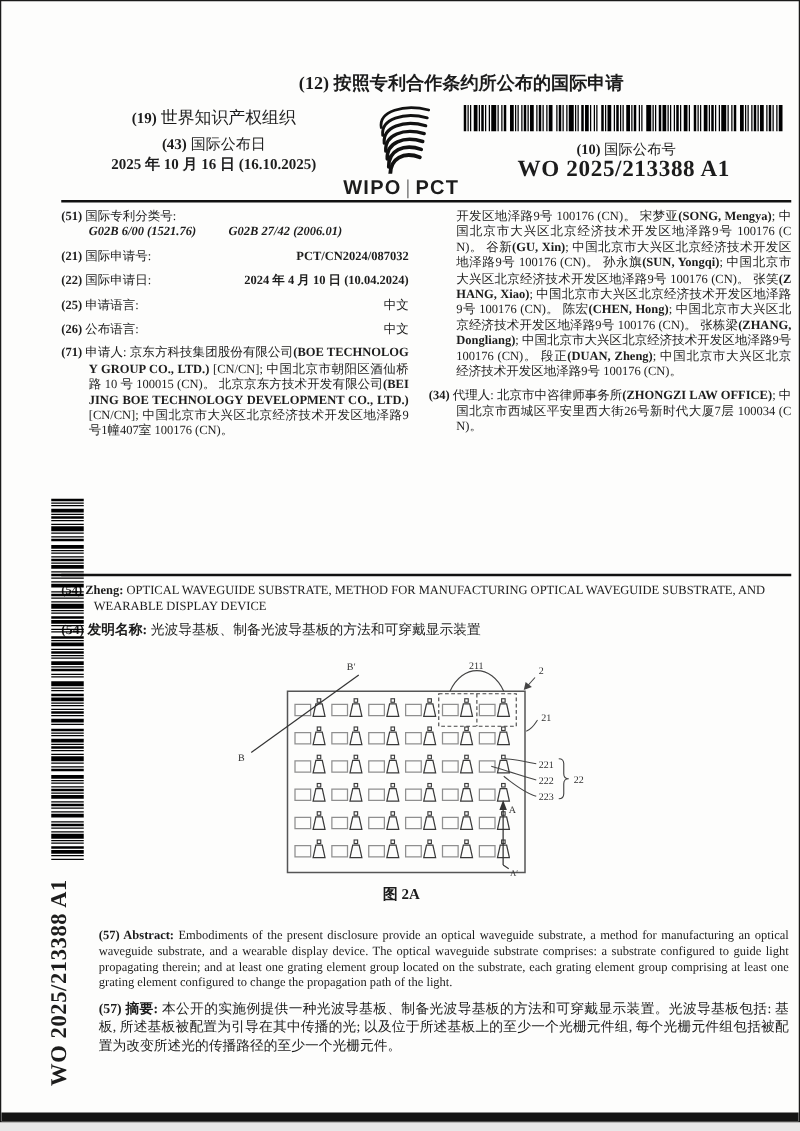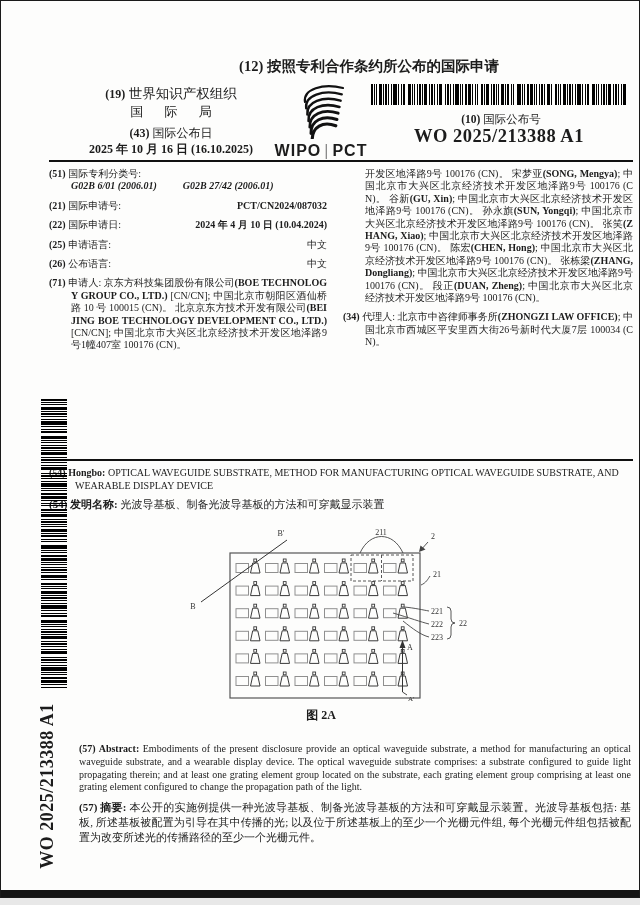--- a/index.html
+++ b/index.html
@@ -58,21 +58,20 @@
 </style>
 </head>
 <body>
 
 <div class="page">
 
   <div class="abs line12">(12) 按照专利合作条约所公布的国际申请</div>
 
   <div class="abs org-block">
     <div class="org-name"><span class="org-num">(19)</span> <span>世界知识产权组织</span></div>
-    <div class="org-bureau">国 际 局</div>
     <div class="pubdate-label"><span class="b">(43)</span> <span>国际公布日</span></div>
     <div class="pubdate">2025 年 10 月 16 日 (16.10.2025)</div>
   </div>
 
   <div class="abs logo-wrap">
     <svg id="wipo-logo" width="64" height="56" viewBox="0 0 64 56">
         <path d="M 54 5 C 34 0, 14 6, 16 19" fill="none" stroke="#111" stroke-width="2.20" stroke-linecap="round"></path>
         <path d="M 52.8 11.3 C 34 6.300000000000001, 15.5 12.3, 17.2 25.3" fill="none" stroke="#111" stroke-width="2.35" stroke-linecap="round"></path>
         <path d="M 51.6 17.6 C 34 12.600000000000001, 17 18.6, 18.4 31.6" fill="none" stroke="#111" stroke-width="2.50" stroke-linecap="round"></path>
         <path d="M 50.4 23.9 C 34 18.9, 18.5 24.9, 19.6 37.9" fill="none" stroke="#111" stroke-width="2.65" stroke-linecap="round"></path>
@@ -173,21 +172,21 @@
     </div>
   <div class="abs pubno-label"><span class="b">(10)</span> <span>国际公布号</span></div>
   <div class="abs pubno">WO 2025/213388 A1</div>
 
   <div class="abs rule rule1"></div>
 
   <div class="abs col col-left">
     <div class="entry">
       <div><span class="b">(51)</span> <span>国际专利分类号:</span></div>
       <div class="ipc-codes">
-        <span class="bi">G02B 6/01 (2006.01)</span>
+        <span class="bi">G02B 6/00 (1521.76)</span>
         <span class="bi">G02B 27/42 (2006.01)</span>
       </div>
     </div>
     <div class="entry kv">
       <span><span class="b">(21)</span> <span>国际申请号:</span></span>
       <span class="b">PCT/CN2024/087032</span>
     </div>
     <div class="entry kv">
       <span><span class="b">(22)</span> <span>国际申请日:</span></span>
       <span class="b">2024 年 4 月 10 日 (10.04.2024)</span>
@@ -203,21 +202,21 @@
     <div class="entry hang"><span class="b">(71)</span> <span>申请人: 京东方科技集团股份有限公司<b>(BOE TECHNOLOGY GROUP CO., LTD.)</b> [CN/CN]; 中国北京市朝阳区酒仙桥路 10 号 100015 (CN)。 北京京东方技术开发有限公司<b>(BEIJING BOE TECHNOLOGY DEVELOPMENT CO., LTD.)</b> [CN/CN]; 中国北京市大兴区北京经济技术开发区地泽路9号1幢407室 100176 (CN)。</span></div>
   </div>
 
   <div class="abs col col-right">
     <div class="entry" style="padding-left:22px;"><span>开发区地泽路9号 100176 (CN)。 宋梦亚<b>(SONG, Mengya)</b>; 中国北京市大兴区北京经济技术开发区地泽路9号 100176 (CN)。 谷新<b>(GU, Xin)</b>; 中国北京市大兴区北京经济技术开发区地泽路9号 100176 (CN)。 孙永旗<b>(SUN, Yongqi)</b>; 中国北京市大兴区北京经济技术开发区地泽路9号 100176 (CN)。 张笑<b>(ZHANG, Xiao)</b>; 中国北京市大兴区北京经济技术开发区地泽路9号 100176 (CN)。 陈宏<b>(CHEN, Hong)</b>; 中国北京市大兴区北京经济技术开发区地泽路9号 100176 (CN)。 张栋梁<b>(ZHANG, Dongliang)</b>; 中国北京市大兴区北京经济技术开发区地泽路9号 100176 (CN)。 段正<b>(DUAN, Zheng)</b>; 中国北京市大兴区北京经济技术开发区地泽路9号 100176 (CN)。</span></div>
     <div class="entry hang"><span class="b">(34)</span> <span>代理人: 北京市中咨律师事务所<b>(ZHONGZI LAW OFFICE)</b>; 中国北京市西城区平安里西大街26号新时代大厦7层 100034 (CN)。</span></div>
   </div>
 
   <div class="abs rule rule2"></div>
 
-  <div class="abs title-en"><span class="b"><span>(54)</span> <span>Hongbo:</span></span><span> OPTICAL WAVEGUIDE SUBSTRATE, METHOD FOR MANUFACTURING OPTICAL WAVEGUIDE SUBSTRATE, AND WEARABLE DISPLAY DEVICE</span></div>
+  <div class="abs title-en"><span class="b"><span>(54)</span> <span>Zheng:</span></span><span> OPTICAL WAVEGUIDE SUBSTRATE, METHOD FOR MANUFACTURING OPTICAL WAVEGUIDE SUBSTRATE, AND WEARABLE DISPLAY DEVICE</span></div>
   <div class="abs title-zh"><span class="b"><span>(54)</span> <span>发明名称:</span></span><span> 光波导基板、制备光波导基板的方法和可穿戴显示装置</span></div>
 
   <svg class="abs fig" width="420" height="190" viewBox="0 0 420 190">
     <rect x="95" y="30" width="190" height="145" fill="none" stroke="#555" stroke-width="1.2"></rect>
     <g id="fig-grid">
         <rect x="101" y="40.5" width="12.5" height="9" fill="none" stroke="#8f8f8f" stroke-width="1"></rect>
         <polygon points="115.5,50 125,50 122.8,40 117.7,40" fill="none" stroke="#3a3a3a" stroke-width="1"></polygon>
         <rect x="118.8" y="36" width="2.8" height="2.8" fill="none" stroke="#3a3a3a" stroke-width="0.9"></rect>
         <rect x="130.5" y="40.5" width="12.5" height="9" fill="none" stroke="#8f8f8f" stroke-width="1"></rect>
         <polygon points="145,50 154.5,50 152.3,40 147.2,40" fill="none" stroke="#3a3a3a" stroke-width="1"></polygon>

